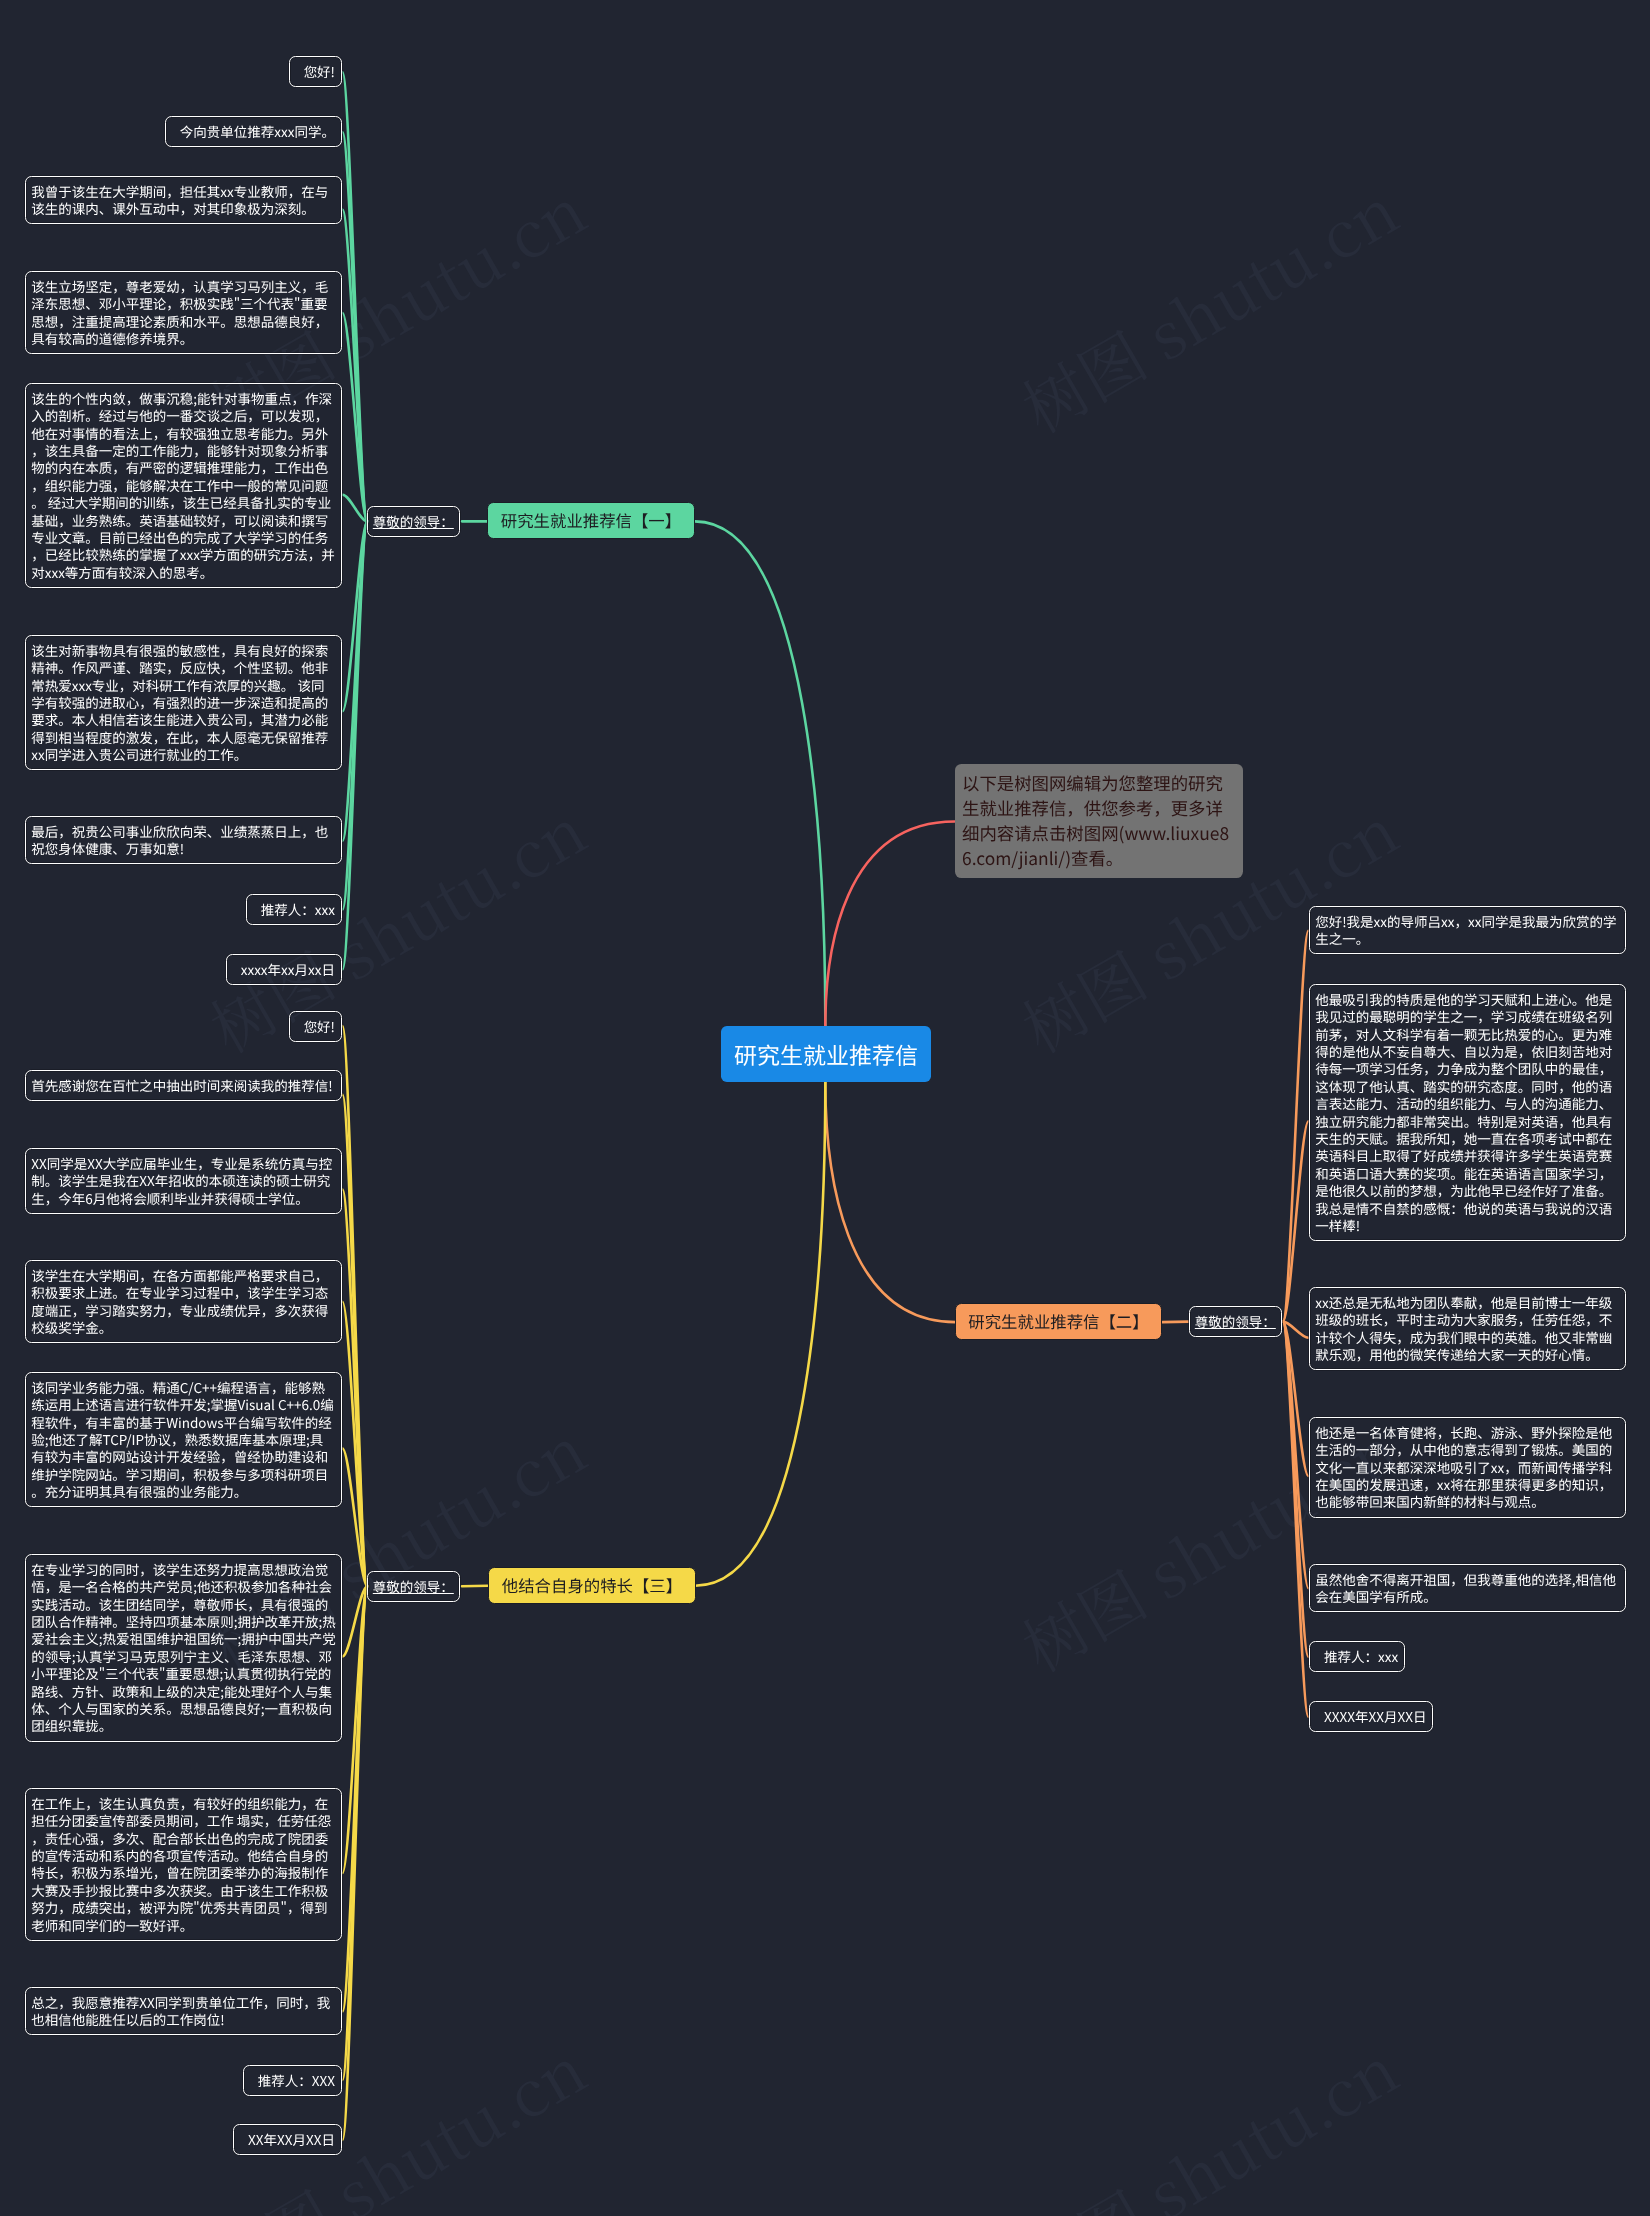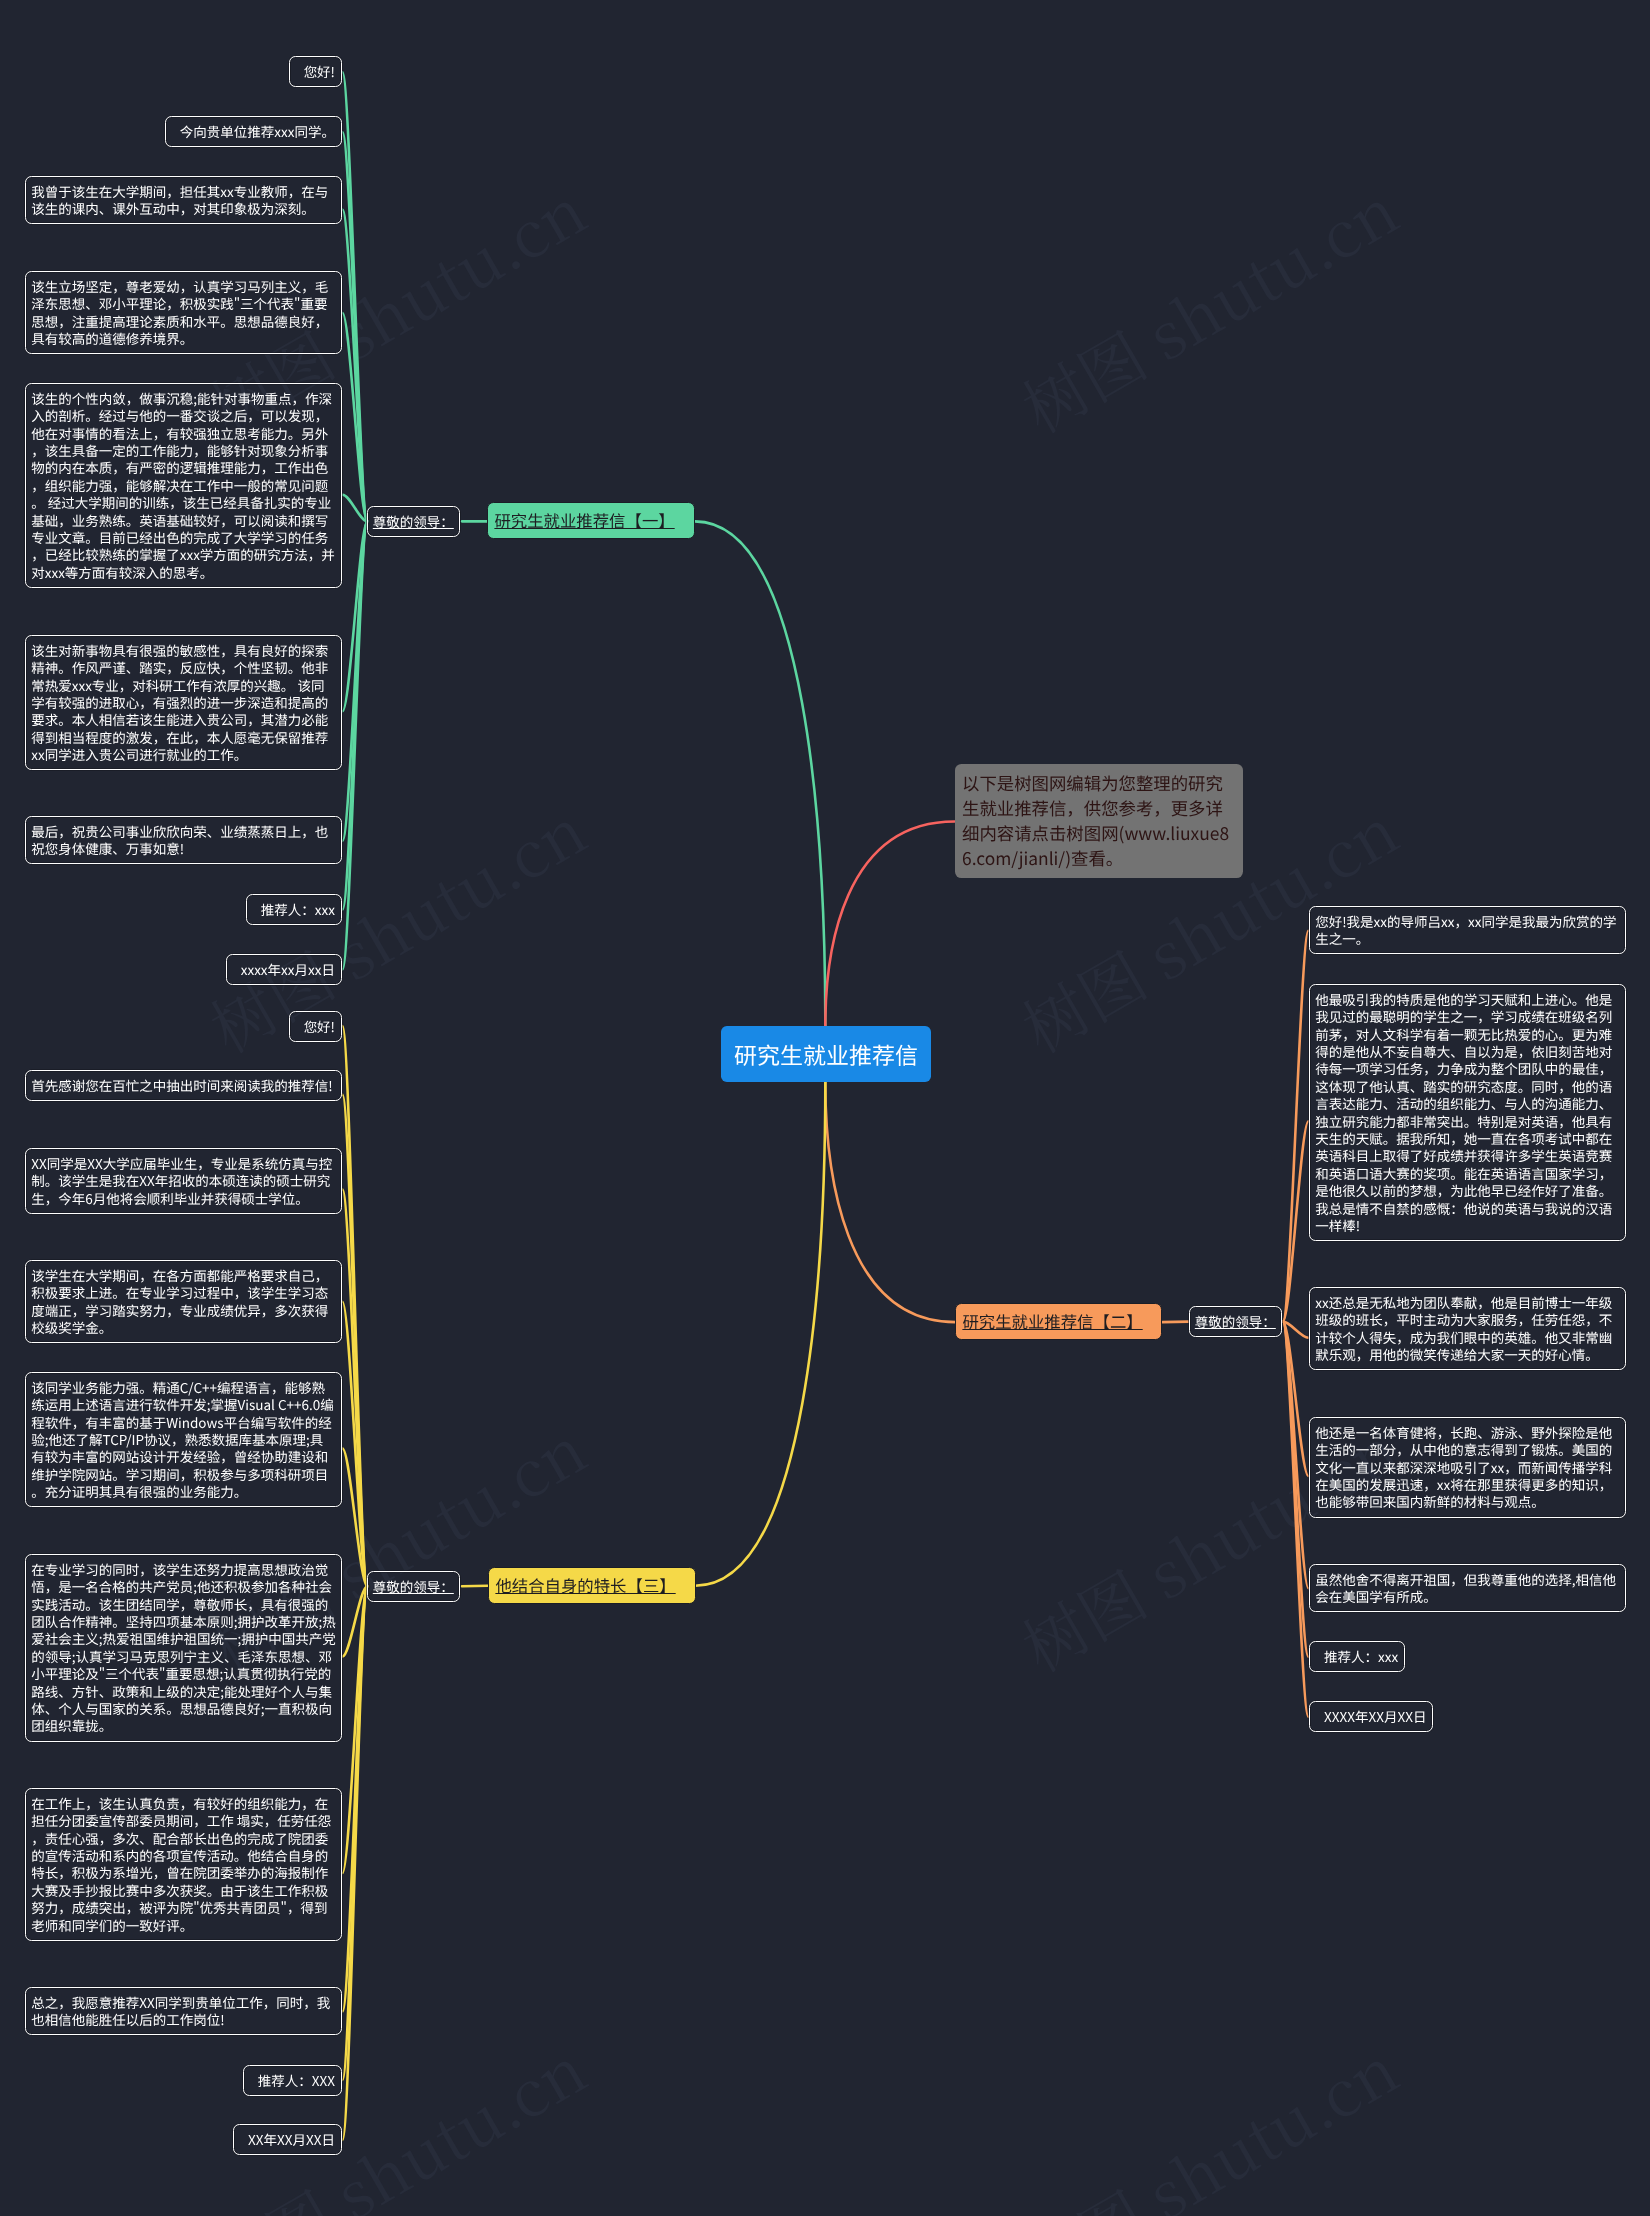--- a/index.html
+++ b/index.html
@@ -17,21 +17,21 @@
   .leaf{border:1.7px solid #ffffff;border-radius:6.4px;color:#ffffff;font-size:13.5px;
         line-height:17.4px;padding:5.8px 5.2px;line-break:anywhere;background:transparent;
         box-shadow:0 0 0 0.6px #15171f, inset 0 0 0 0.6px #15171f;}
   .leaf-wide{width:317px;}
   .leaf-auto{white-space:nowrap;padding-left:14px;padding-right:6px;}
   .nb{white-space:nowrap;line-break:auto;word-break:keep-all;}
   .salutation{border:1.7px solid #ffffff;border-radius:6.4px;color:#ffffff;font-size:13.5px;
               line-height:17.4px;padding:6px 4.8px;white-space:nowrap;
               box-shadow:0 0 0 0.6px #15171f, inset 0 0 0 0.6px #15171f;text-decoration:underline;}
   .topic{border:1.3px solid #1b1e26;border-radius:6.4px;font-size:16.4px;line-height:21px;
-         padding:7.2px 6.4px;color:#1d1d21;white-space:nowrap;text-decoration:underline;}
+         padding:7.2px 6.4px;color:#1d1d21;white-space:nowrap;text-align:center;}
   .root-node{border-radius:5.8px;color:#ffffff;font-size:23px;line-height:27px;
              padding:14.5px 13px;white-space:nowrap;text-align:center;}
   .note-node{border-radius:6.4px;font-size:17.4px;line-height:25px;padding:7px;
              color:#2d1414;line-break:anywhere;}
 </style>
 </head>
 <body>
 
 <div id="stage">
   <div id="watermark-layer">

